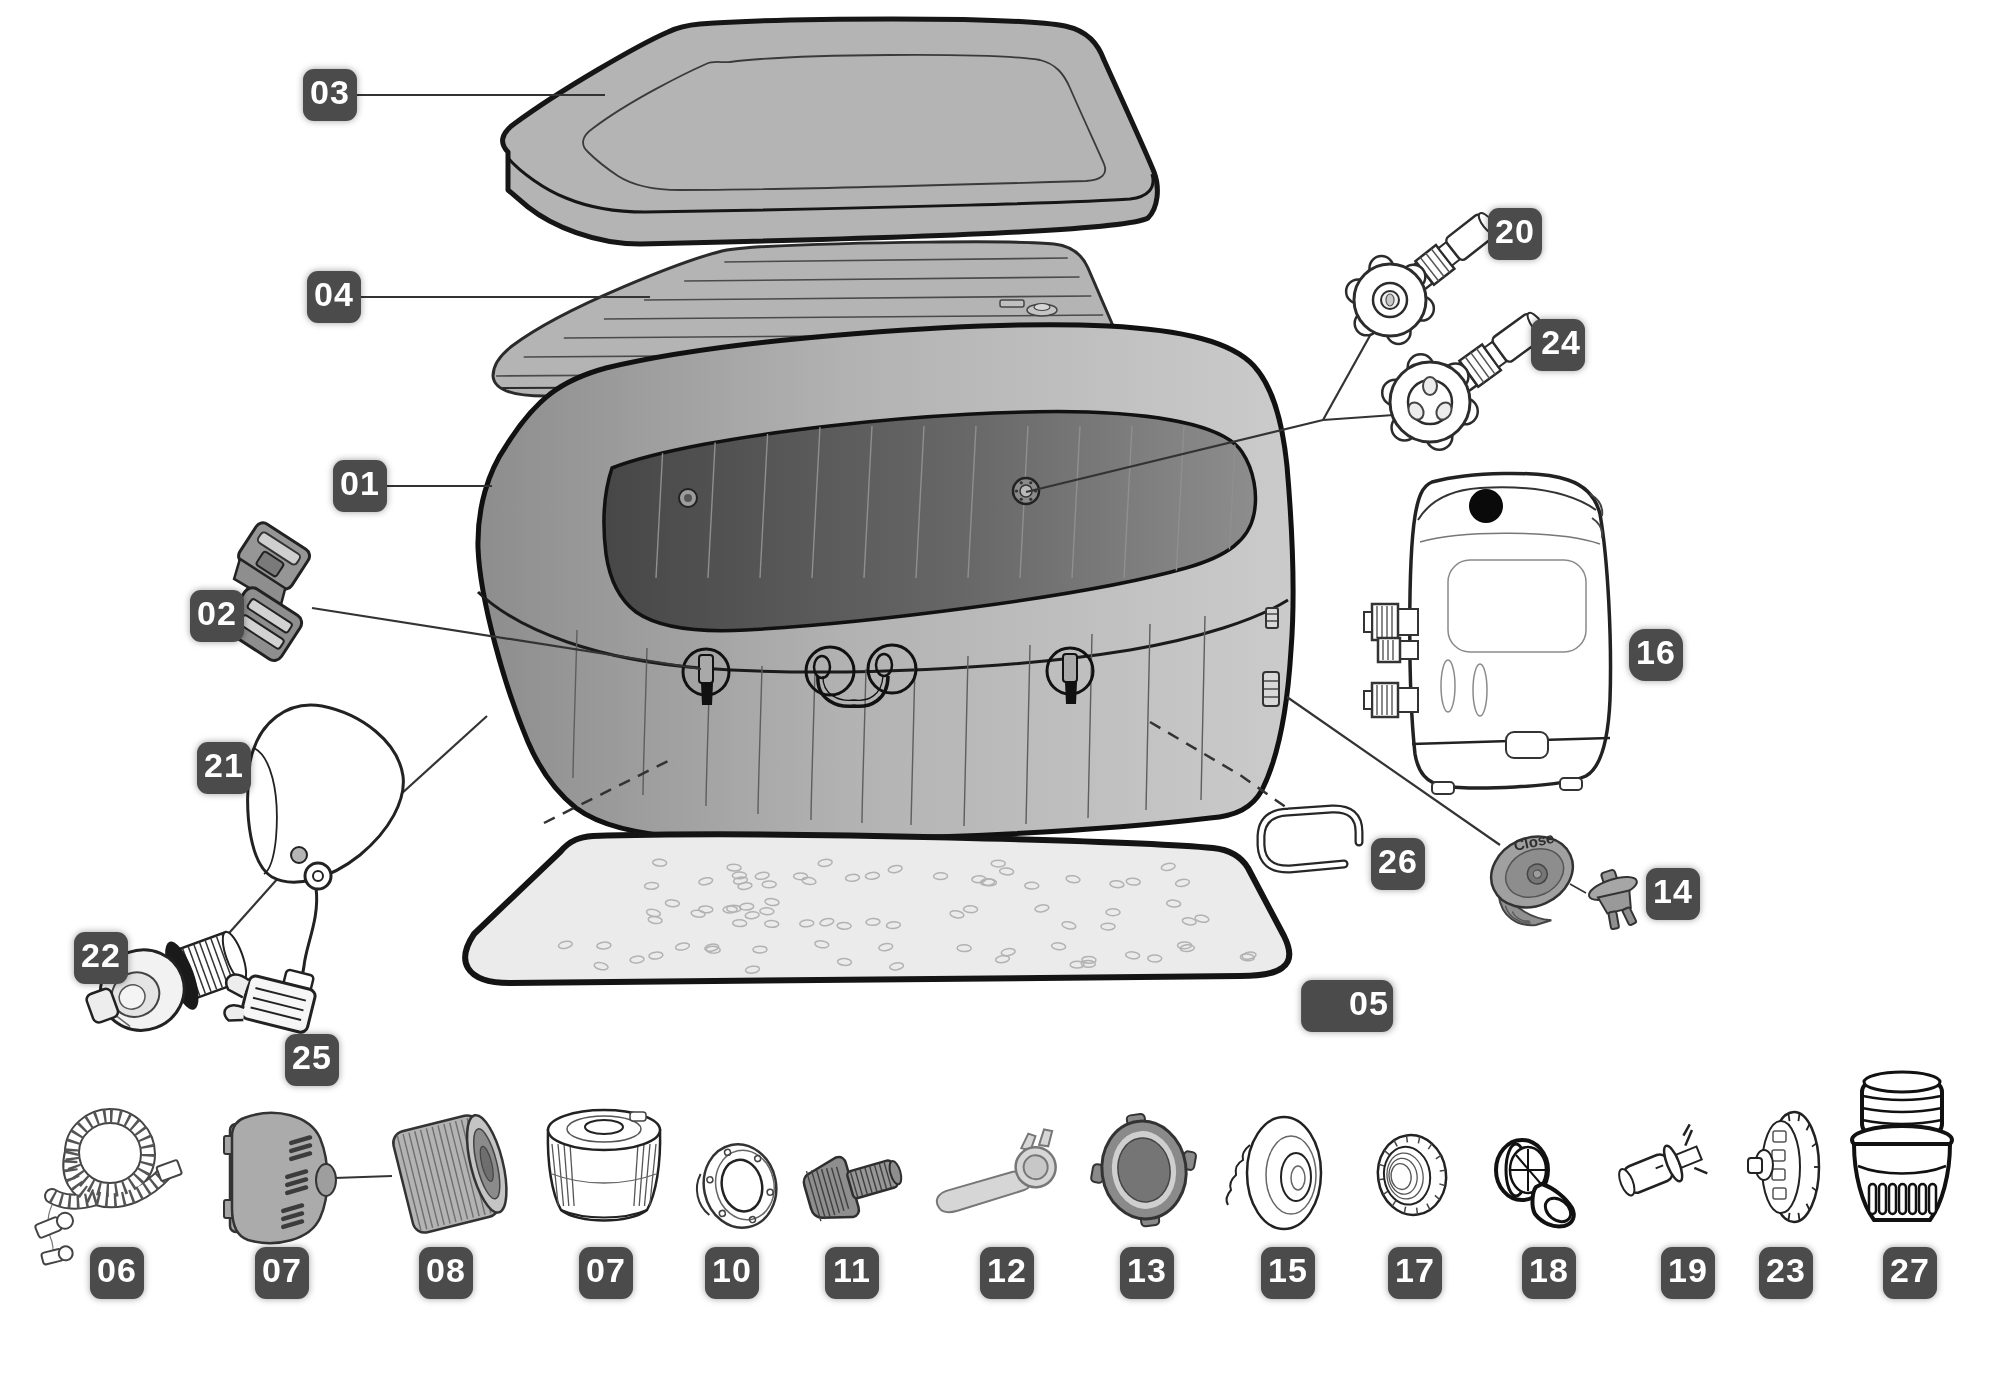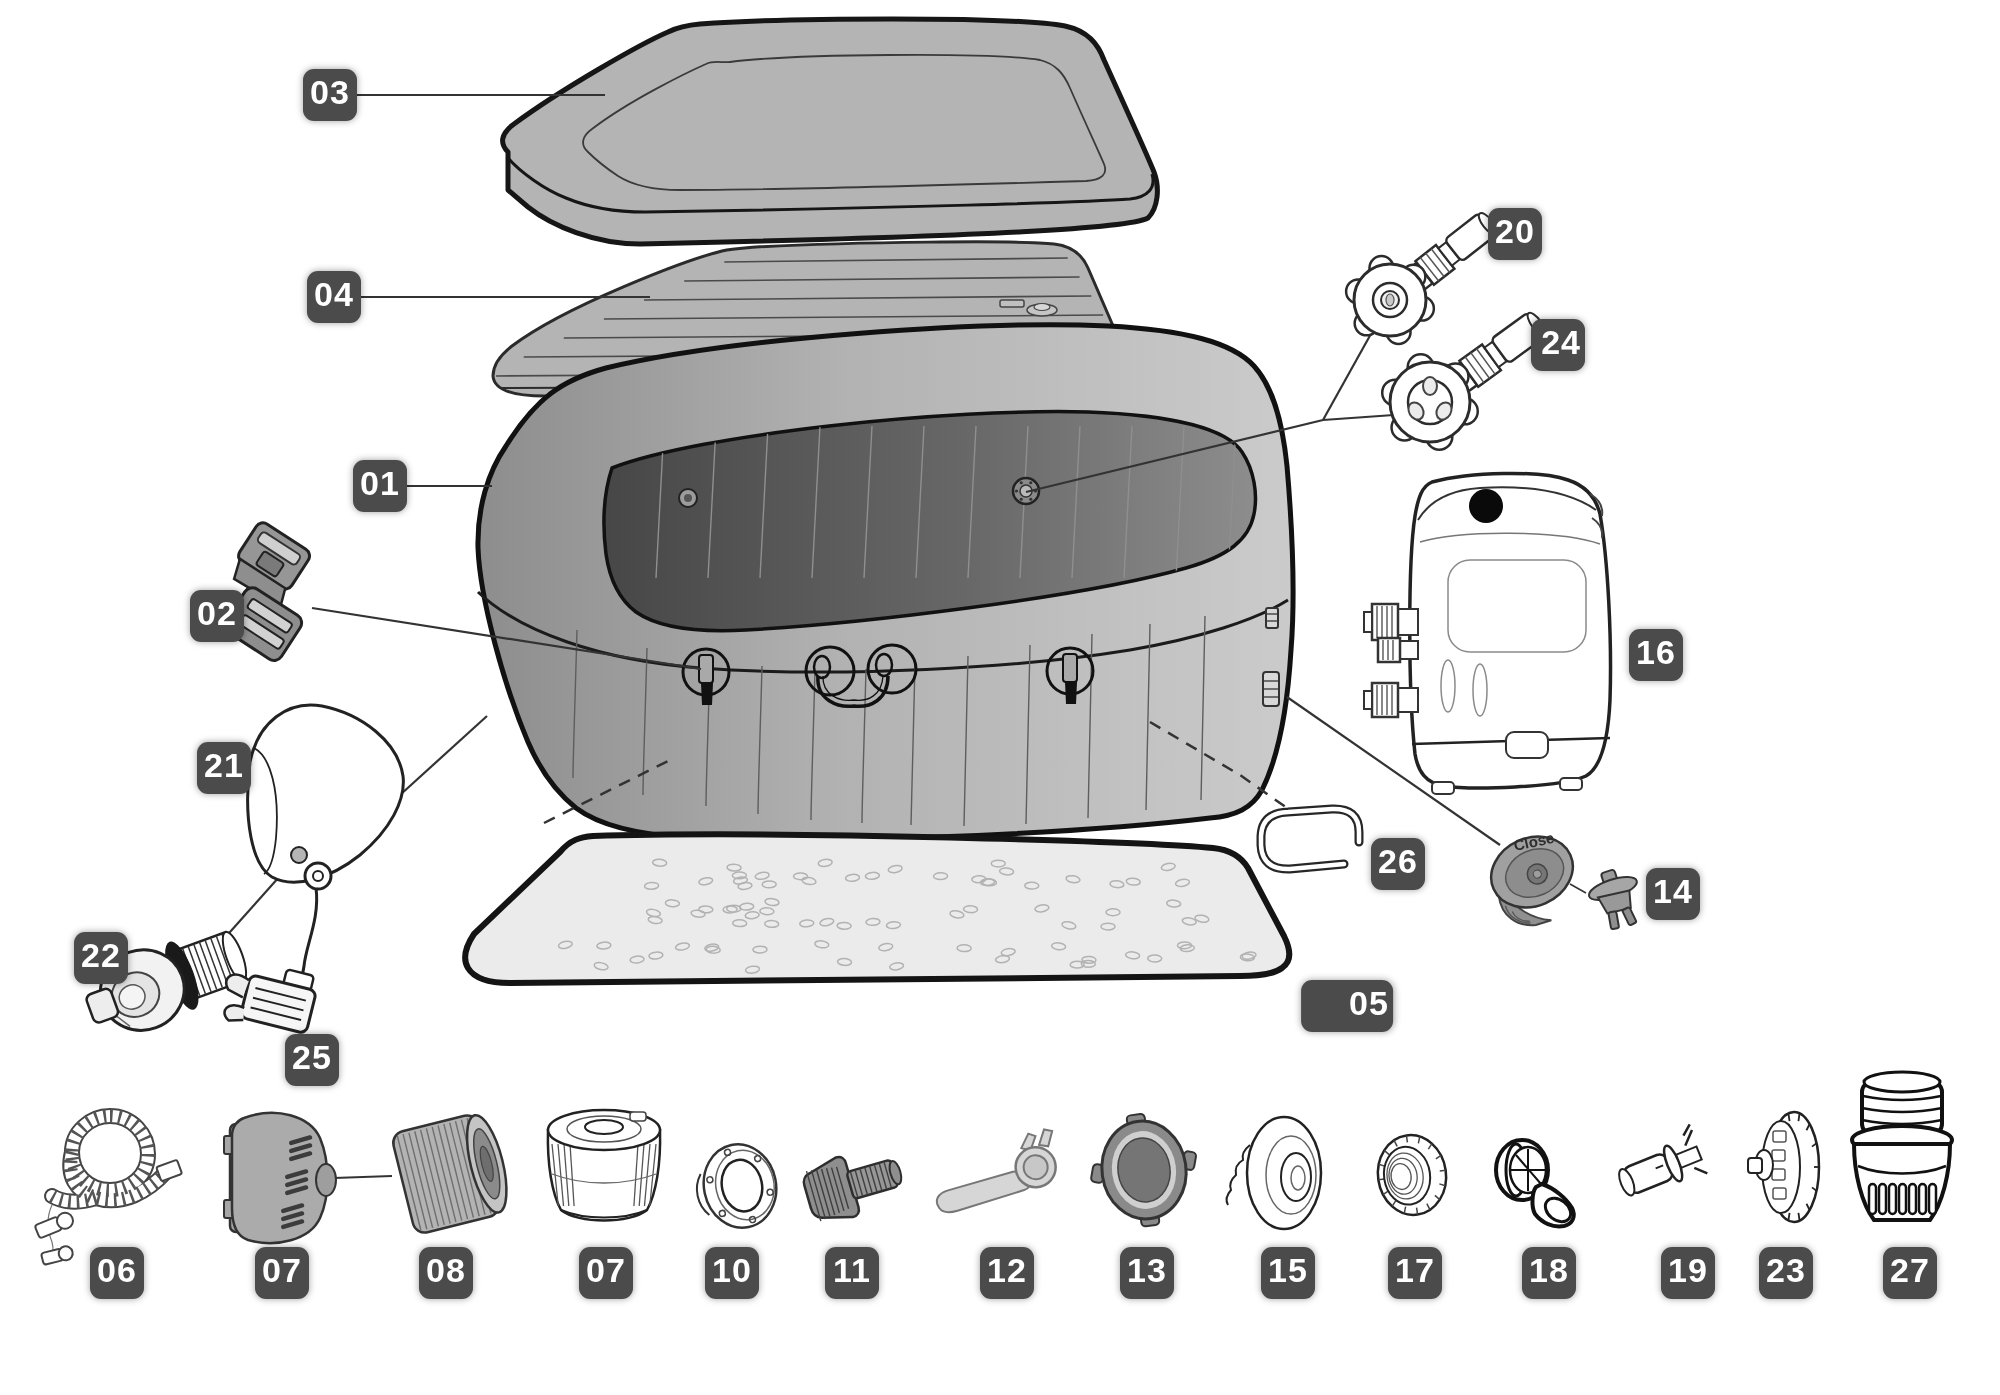--- a/index.html
+++ b/index.html
@@ -708,36 +708,36 @@
             <rect x="-3" y="22" width="7" height="30" rx="3.5" fill="#fff" stroke="#111" stroke-width="2.5"></rect>
             <rect x="7" y="22" width="7" height="30" rx="3.5" fill="#fff" stroke="#111" stroke-width="2.5"></rect>
             <rect x="17" y="22" width="7" height="30" rx="3.5" fill="#fff" stroke="#111" stroke-width="2.5"></rect>
             <rect x="27" y="22" width="7" height="30" rx="3.5" fill="#fff" stroke="#111" stroke-width="2.5"></rect>
           </g>
     </g>
   </g>
 </svg>
 
 <div id="labels-layer">
-      <div class="plabel" style="left: 360px; top: 486px; margin-left: 20px;">01</div>
+      <div class="plabel" style="left: 360px; top: 486px;">01</div>
       <div class="plabel" style="left: 217px; top: 616px;">02</div>
       <div class="plabel" style="left: 330px; top: 95px;">03</div>
       <div class="plabel" style="left: 334px; top: 297px;">04</div>
       <div class="plabel" style="left: 1347px; top: 1006px; padding-left: 48px;">05</div>
       <div class="plabel" style="left: 117px; top: 1273px;">06</div>
       <div class="plabel" style="left: 282px; top: 1273px;">07</div>
       <div class="plabel" style="left: 446px; top: 1273px;">08</div>
       <div class="plabel" style="left: 606px; top: 1273px;">07</div>
       <div class="plabel" style="left: 732px; top: 1273px;">10</div>
       <div class="plabel" style="left: 852px; top: 1273px;">11</div>
       <div class="plabel" style="left: 1007px; top: 1273px;">12</div>
       <div class="plabel" style="left: 1147px; top: 1273px;">13</div>
       <div class="plabel" style="left: 1673px; top: 894px;">14</div>
       <div class="plabel" style="left: 1288px; top: 1273px;">15</div>
-      <div class="plabel" style="left: 1656px; top: 655px;">16</div>
+      <div class="plabel" style="left: 1656px; top: 655px; border-radius: 16px;">16</div>
       <div class="plabel" style="left: 1415px; top: 1273px;">17</div>
       <div class="plabel" style="left: 1549px; top: 1273px;">18</div>
       <div class="plabel" style="left: 1688px; top: 1273px;">19</div>
       <div class="plabel" style="left: 1515px; top: 234px;">20</div>
       <div class="plabel" style="left: 224px; top: 768px;">21</div>
       <div class="plabel" style="left: 101px; top: 958px;">22</div>
       <div class="plabel" style="left: 1786px; top: 1273px;">23</div>
       <div class="plabel" style="left: 1558px; top: 345px; text-align: right;">24</div>
       <div class="plabel" style="left: 312px; top: 1060px;">25</div>
       <div class="plabel" style="left: 1398px; top: 864px;">26</div>

